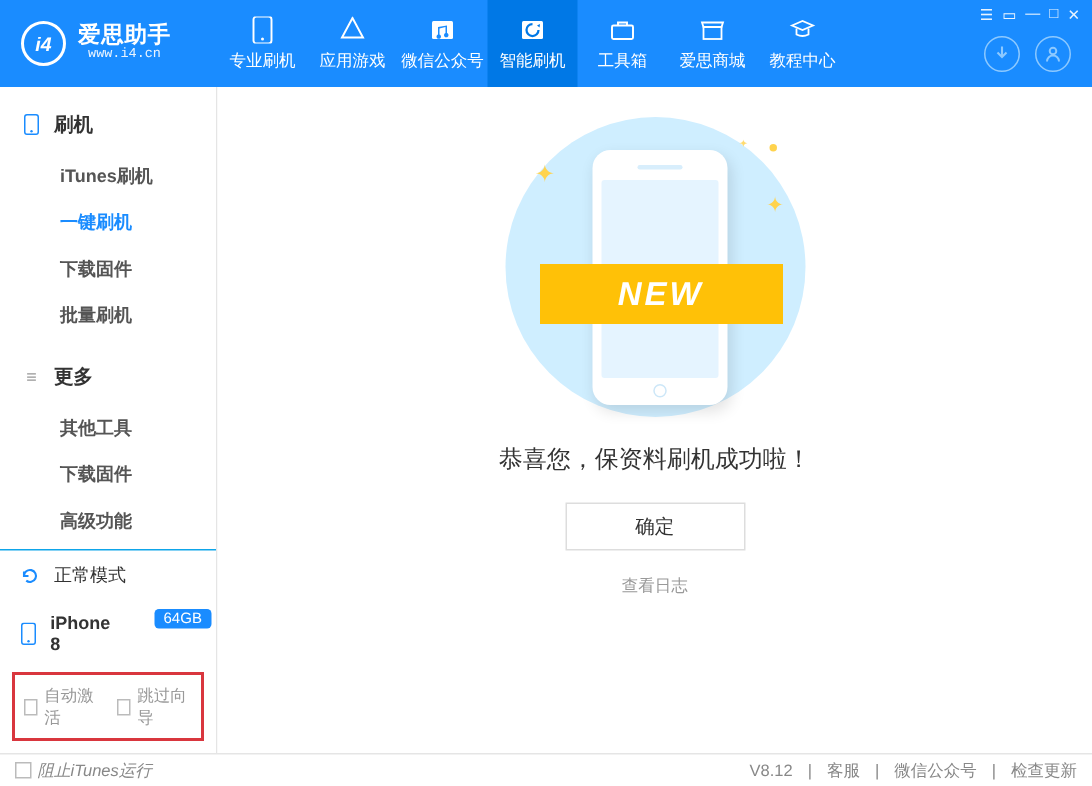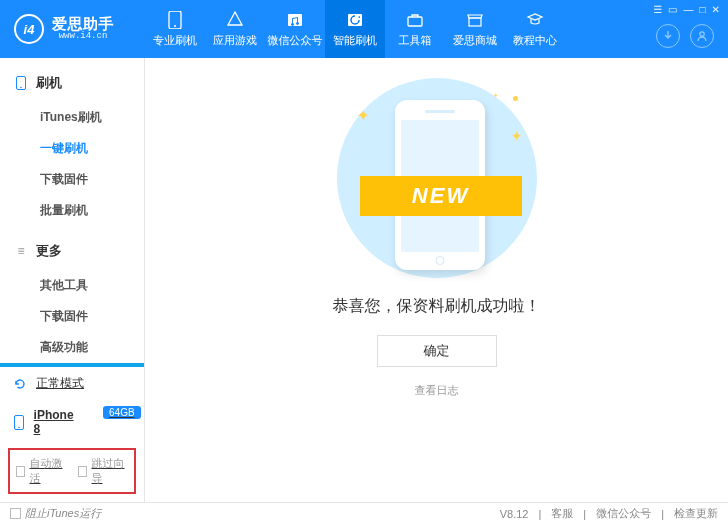--- a/index.html
+++ b/index.html
@@ -21,21 +21,21 @@
   .circle-btn { width: 24px; height: 24px; border: 1.5px solid #8dc9ff; border-radius: 50%; display: flex; align-items: center; justify-content: center; color: #8dc9ff; font-size: 11px; cursor: pointer; }
 
   .body { display: flex; height: 444px; }
   .sidebar { width: 145px; border-right: 1px solid #e5e5e5; display: flex; flex-direction: column; }
   .sb-scroll { flex: 1; padding: 10px 0; overflow: hidden; font-weight: bold; }
   .sb-section-title { display: flex; align-items: center; padding: 6px 14px; font-size: 13px; color: #333; gap: 8px; }
   .sb-section-title .tico { color: #1a8cff; width: 14px; display: flex; justify-content: center; font-size: 12px; }
   .sb-items { padding: 4px 0 10px 0; }
   .sb-item { padding: 7px 0 7px 40px; font-size: 12px; color: #555; cursor: pointer; }
   .sb-item.active { color: #1a8cff; }
-  .sb-bottom { border-top: 4px solid #0ea5e9; text-decoration: underline; }
+  .sb-bottom { border-top: 1px solid #0ea5e9; }
   .sb-card { padding: 8px 12px; display: flex; align-items: center; gap: 8px; font-size: 12px; color: #333; }
   .sb-card .cico { color: #1a8cff; width: 16px; display:flex; justify-content:center; }
   .badge { margin-left: 24px; background: #1a8cff; color: #fff; font-size: 10px; padding: 1px 6px; border-radius: 3px; margin-top: -2px; display: inline-block; }
   .checkbox-row { border: 2px solid #d9363e; margin: 6px 8px 8px 8px; padding: 6px 6px; display: flex; gap: 12px; }
   .chk { display: flex; align-items: center; gap: 4px; color: #999; font-size: 11px; }
   .chk-box { width: 11px; height: 11px; border: 1px solid #bbb; background: #fff; }
 
   .main { flex: 1; position: relative; background: #fff; padding-top: 20px; }
   .illus { width: 220px; height: 200px; margin: 0 auto 18px auto; position: relative; }
   .big-circle { position:absolute; left:10px; top:0; width:200px; height:200px; border-radius:50%; background:#cfeeff; }

